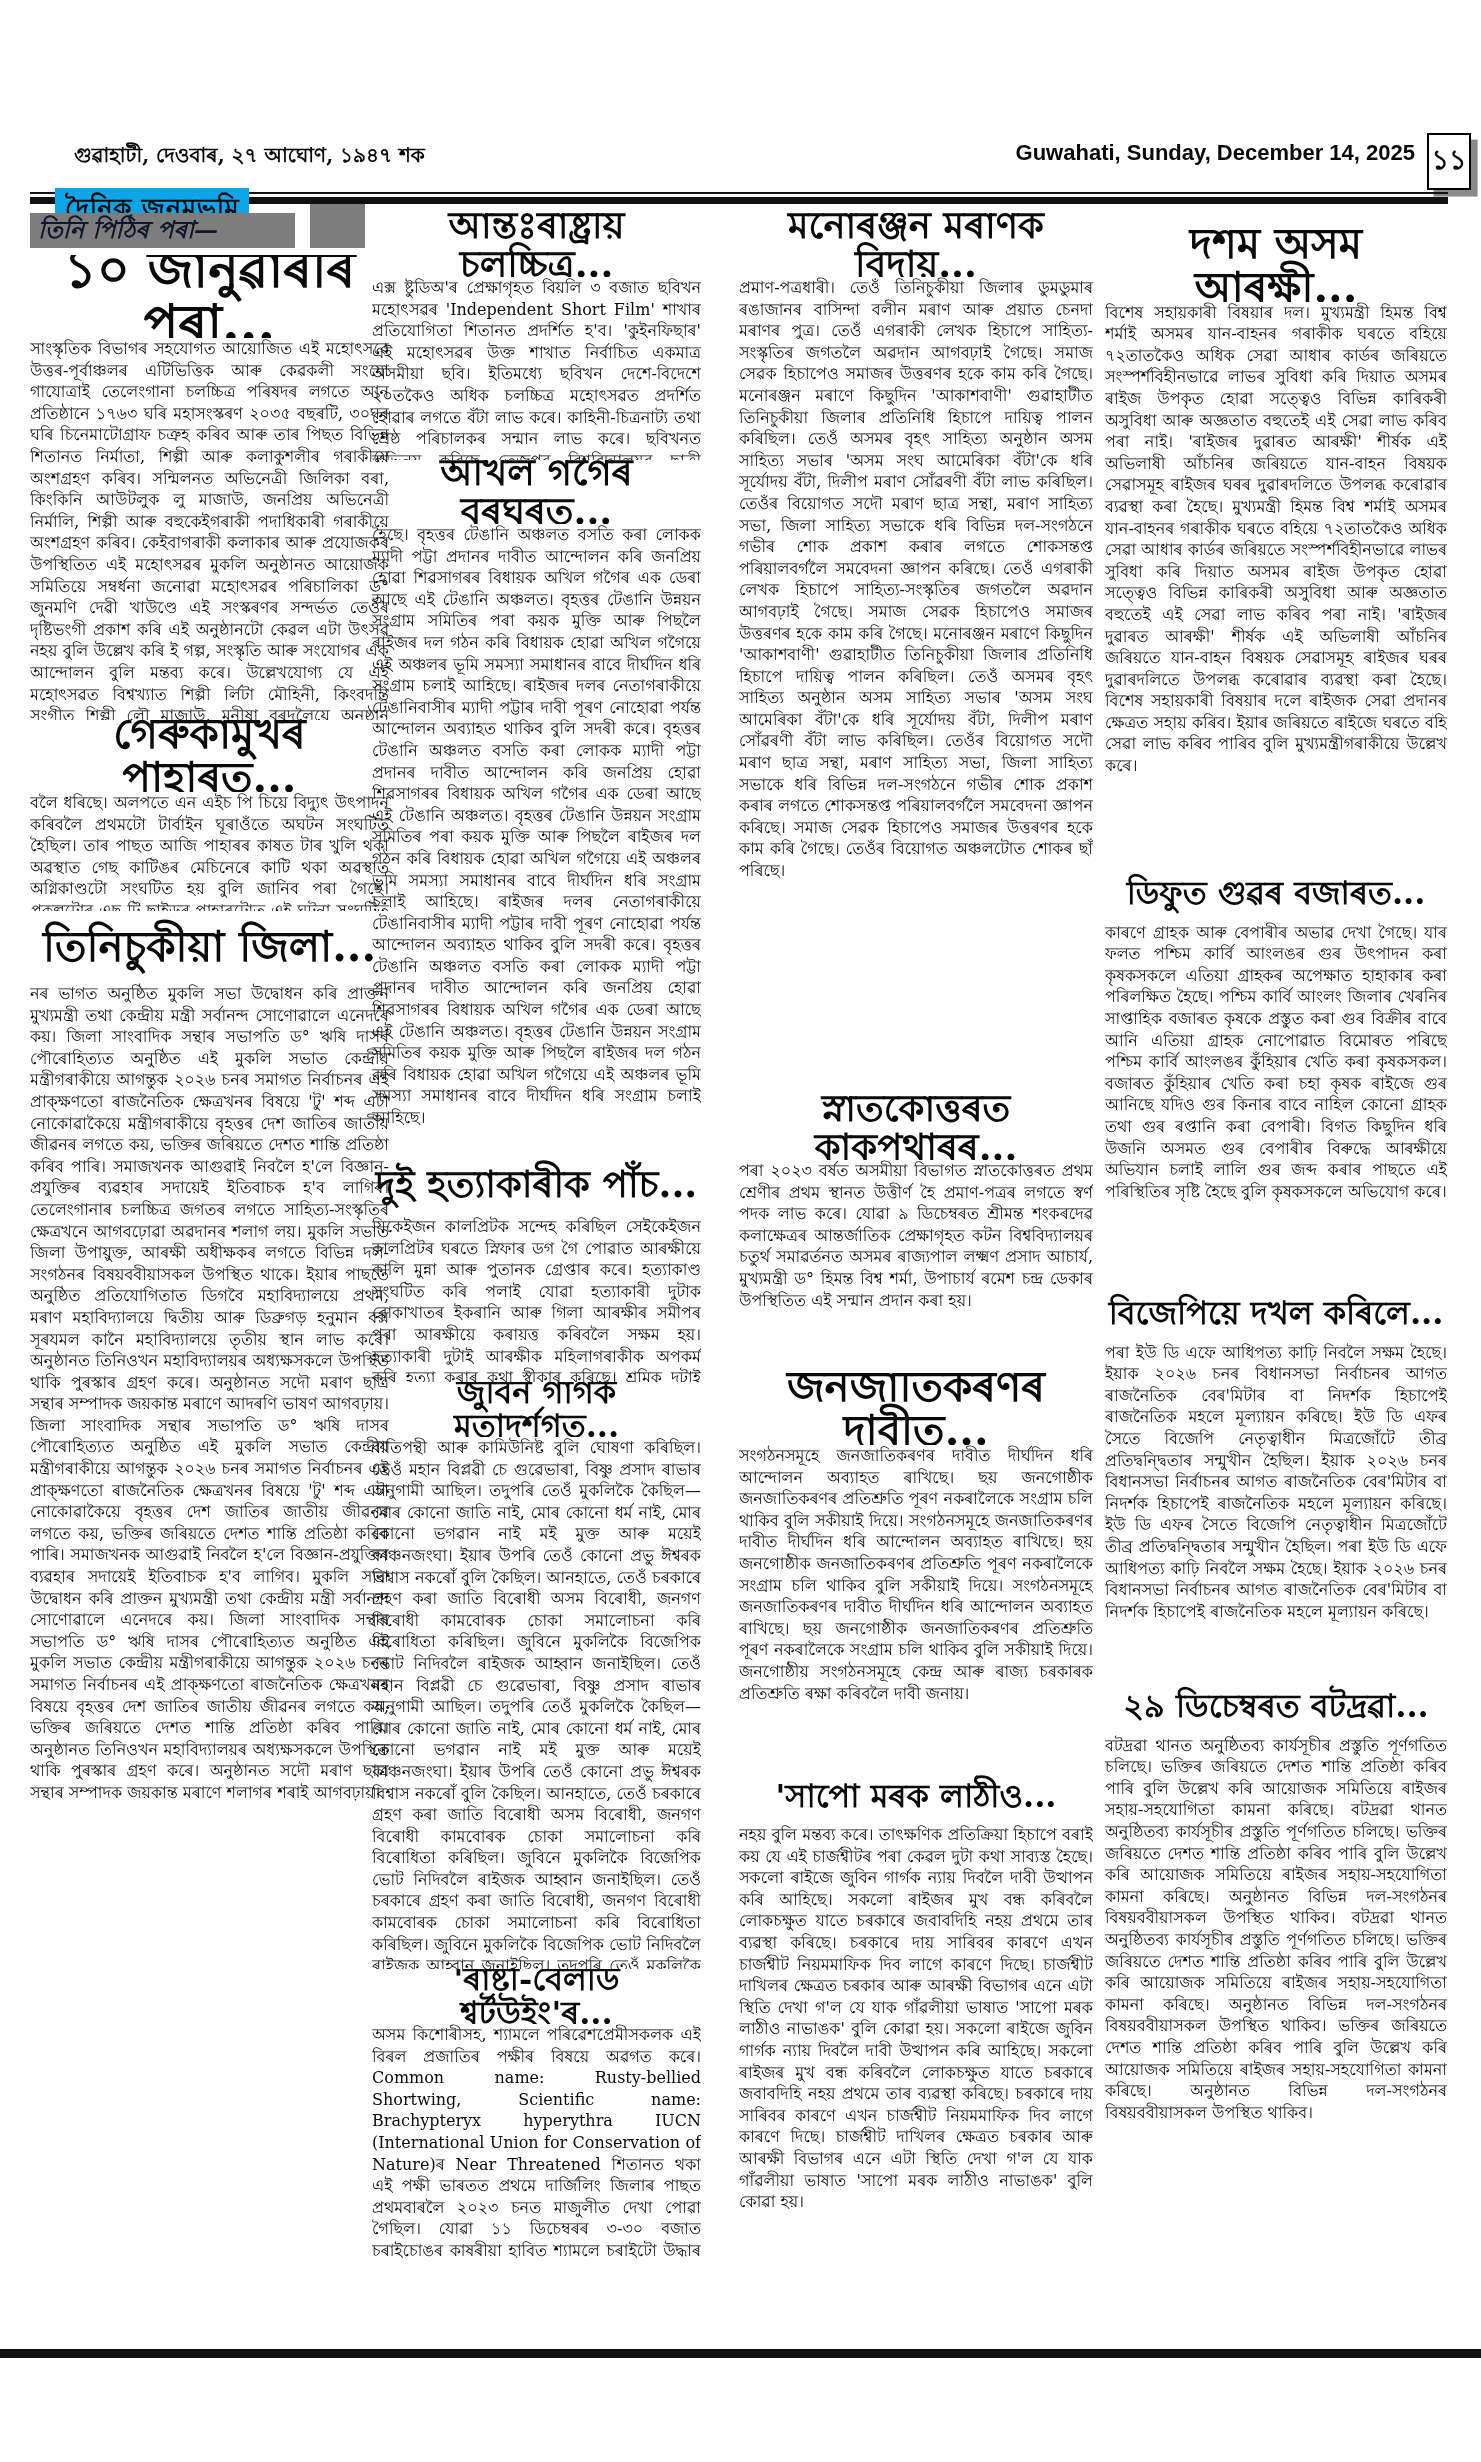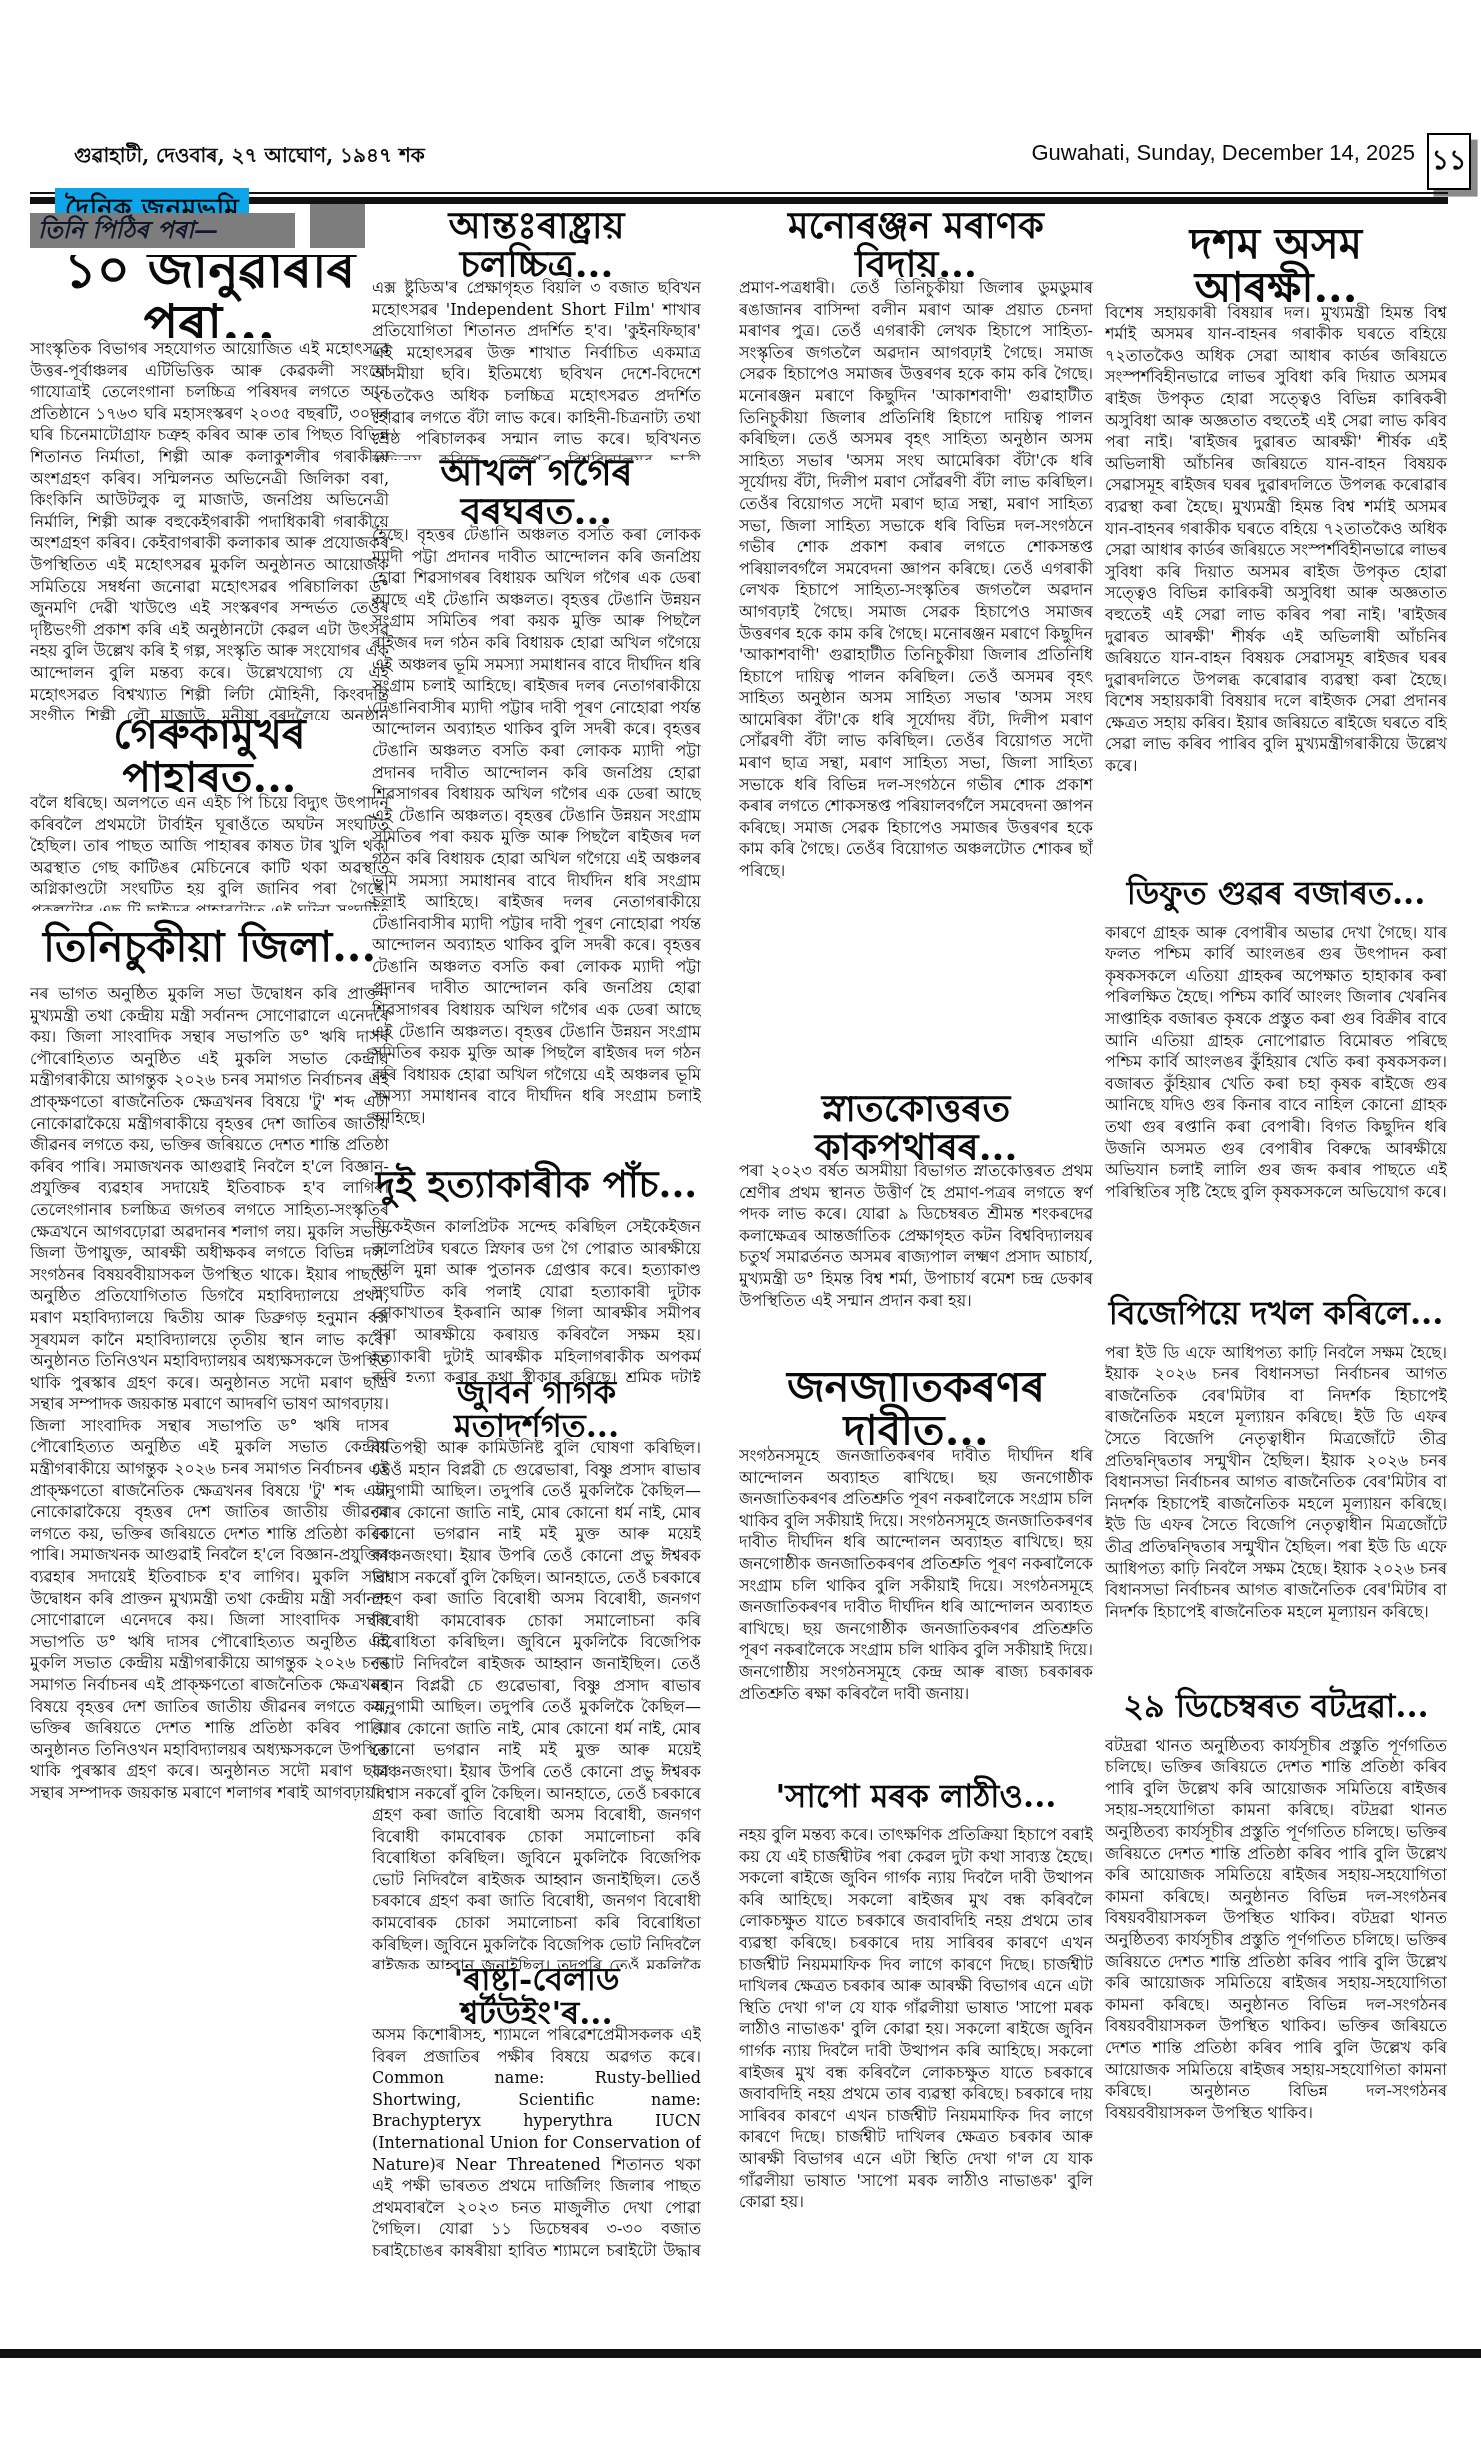--- a/index.html
+++ b/index.html
@@ -1,20 +1,20 @@
 <!DOCTYPE html>
 <html style="font-size:8.9px"><head>
 <meta charset="utf-8">
 <style>
   html,body{margin:0;padding:0;background:#e8e8e8;}
   .page{position:relative;width:1481px;height:2462px;background:#ffffff;overflow:hidden;
         font-family:"DejaVu Serif", serif;color:#0a0a0a;}
   
   .hdr-left{position:absolute;left:34px;top:140px;font-size:20px;font-weight:bold;margin-left:40px;}
-  .hdr-right{position:absolute;right:66px;top:140px;font-size:22px;font-weight:normal;
+  .hdr-right{position:absolute;right:66px;top:140px;font-size:22px;font-weight:bold;
              font-family:"Liberation Sans", sans-serif;}
   .pagenum-box{position:absolute;right:10px;top:133px;width:40px;height:53px;background:#ffffff;
                border:2.8px solid #000;display:flex;align-items:center;justify-content:center;
                font-size:27px;font-weight:bold;box-shadow:6.6px 6.6px 0 #8a8a8a;}
   
   .mast-rules{position:absolute;left:30px;right:33px;top:192px;height:12px;}
   .mast-rules .thin{height:2.2px;background:#111;margin-bottom:3.3px;}
   .mast-rules .thick{height:6.6px;background:#111;}
   .mast-title{position:absolute;left:55px;top:188px;background:#0ea5e9;padding:0 10px;
               font-size:26px;font-weight:bold;letter-spacing:0.6px;}

